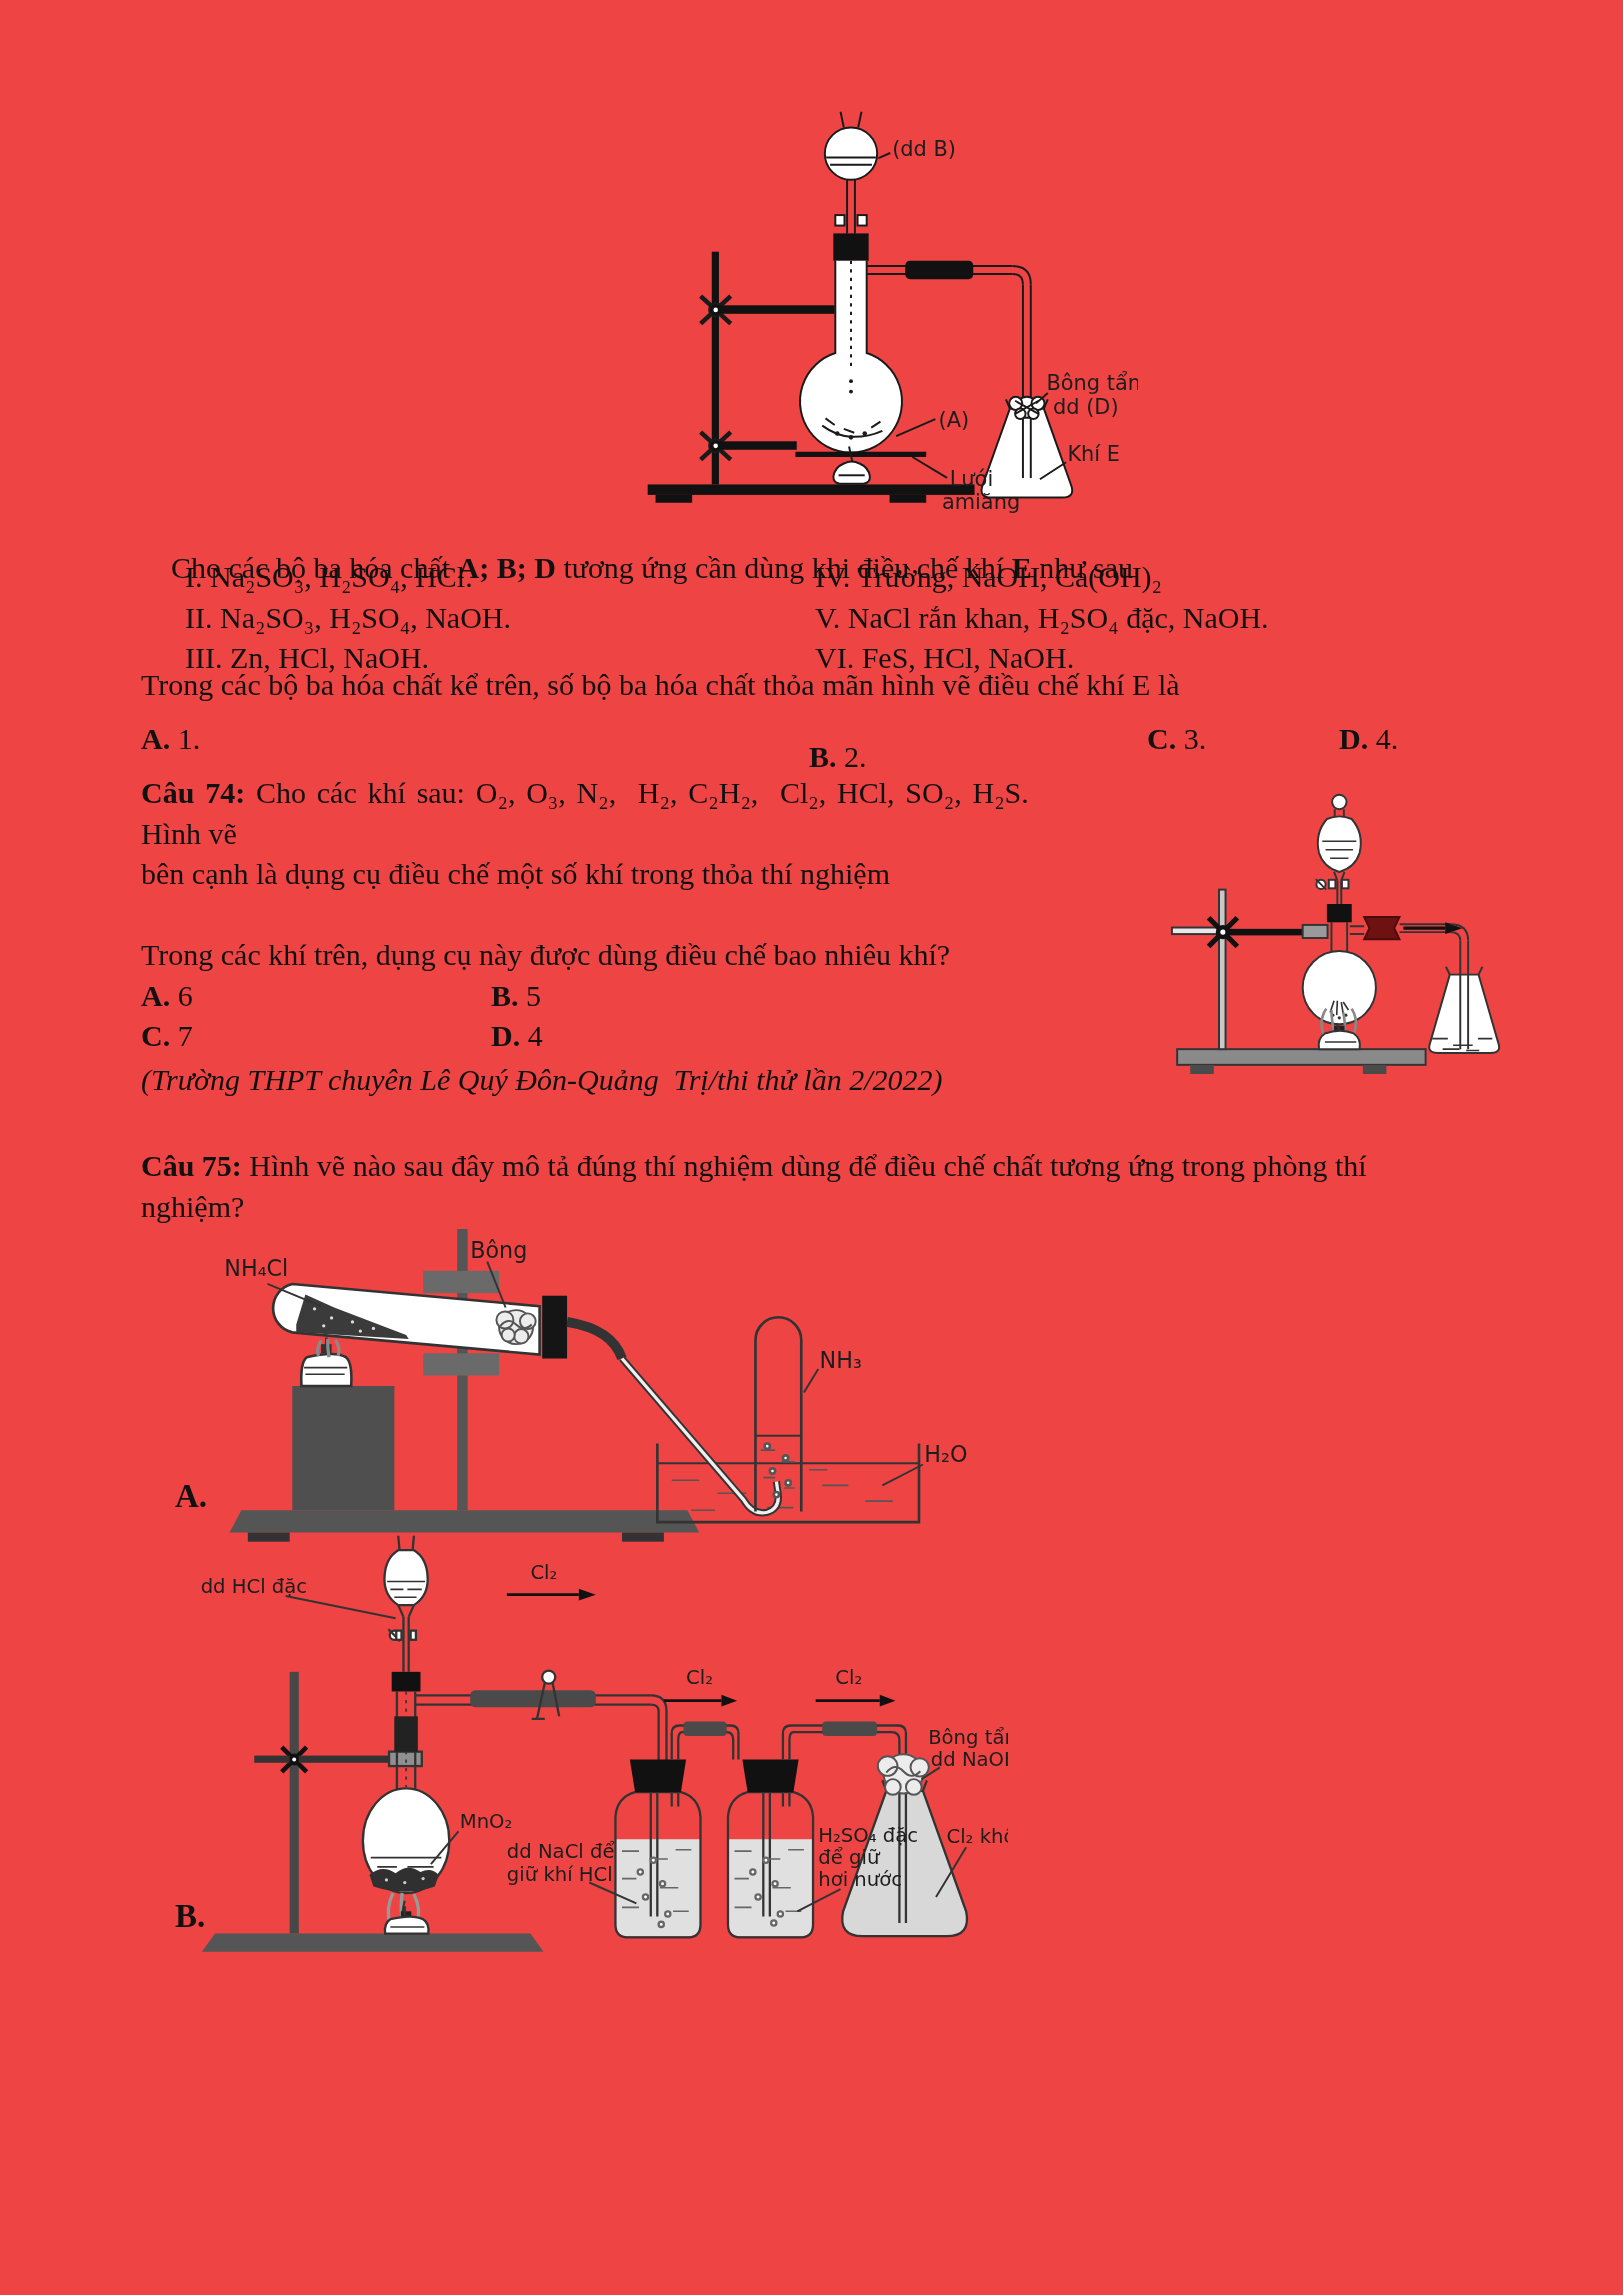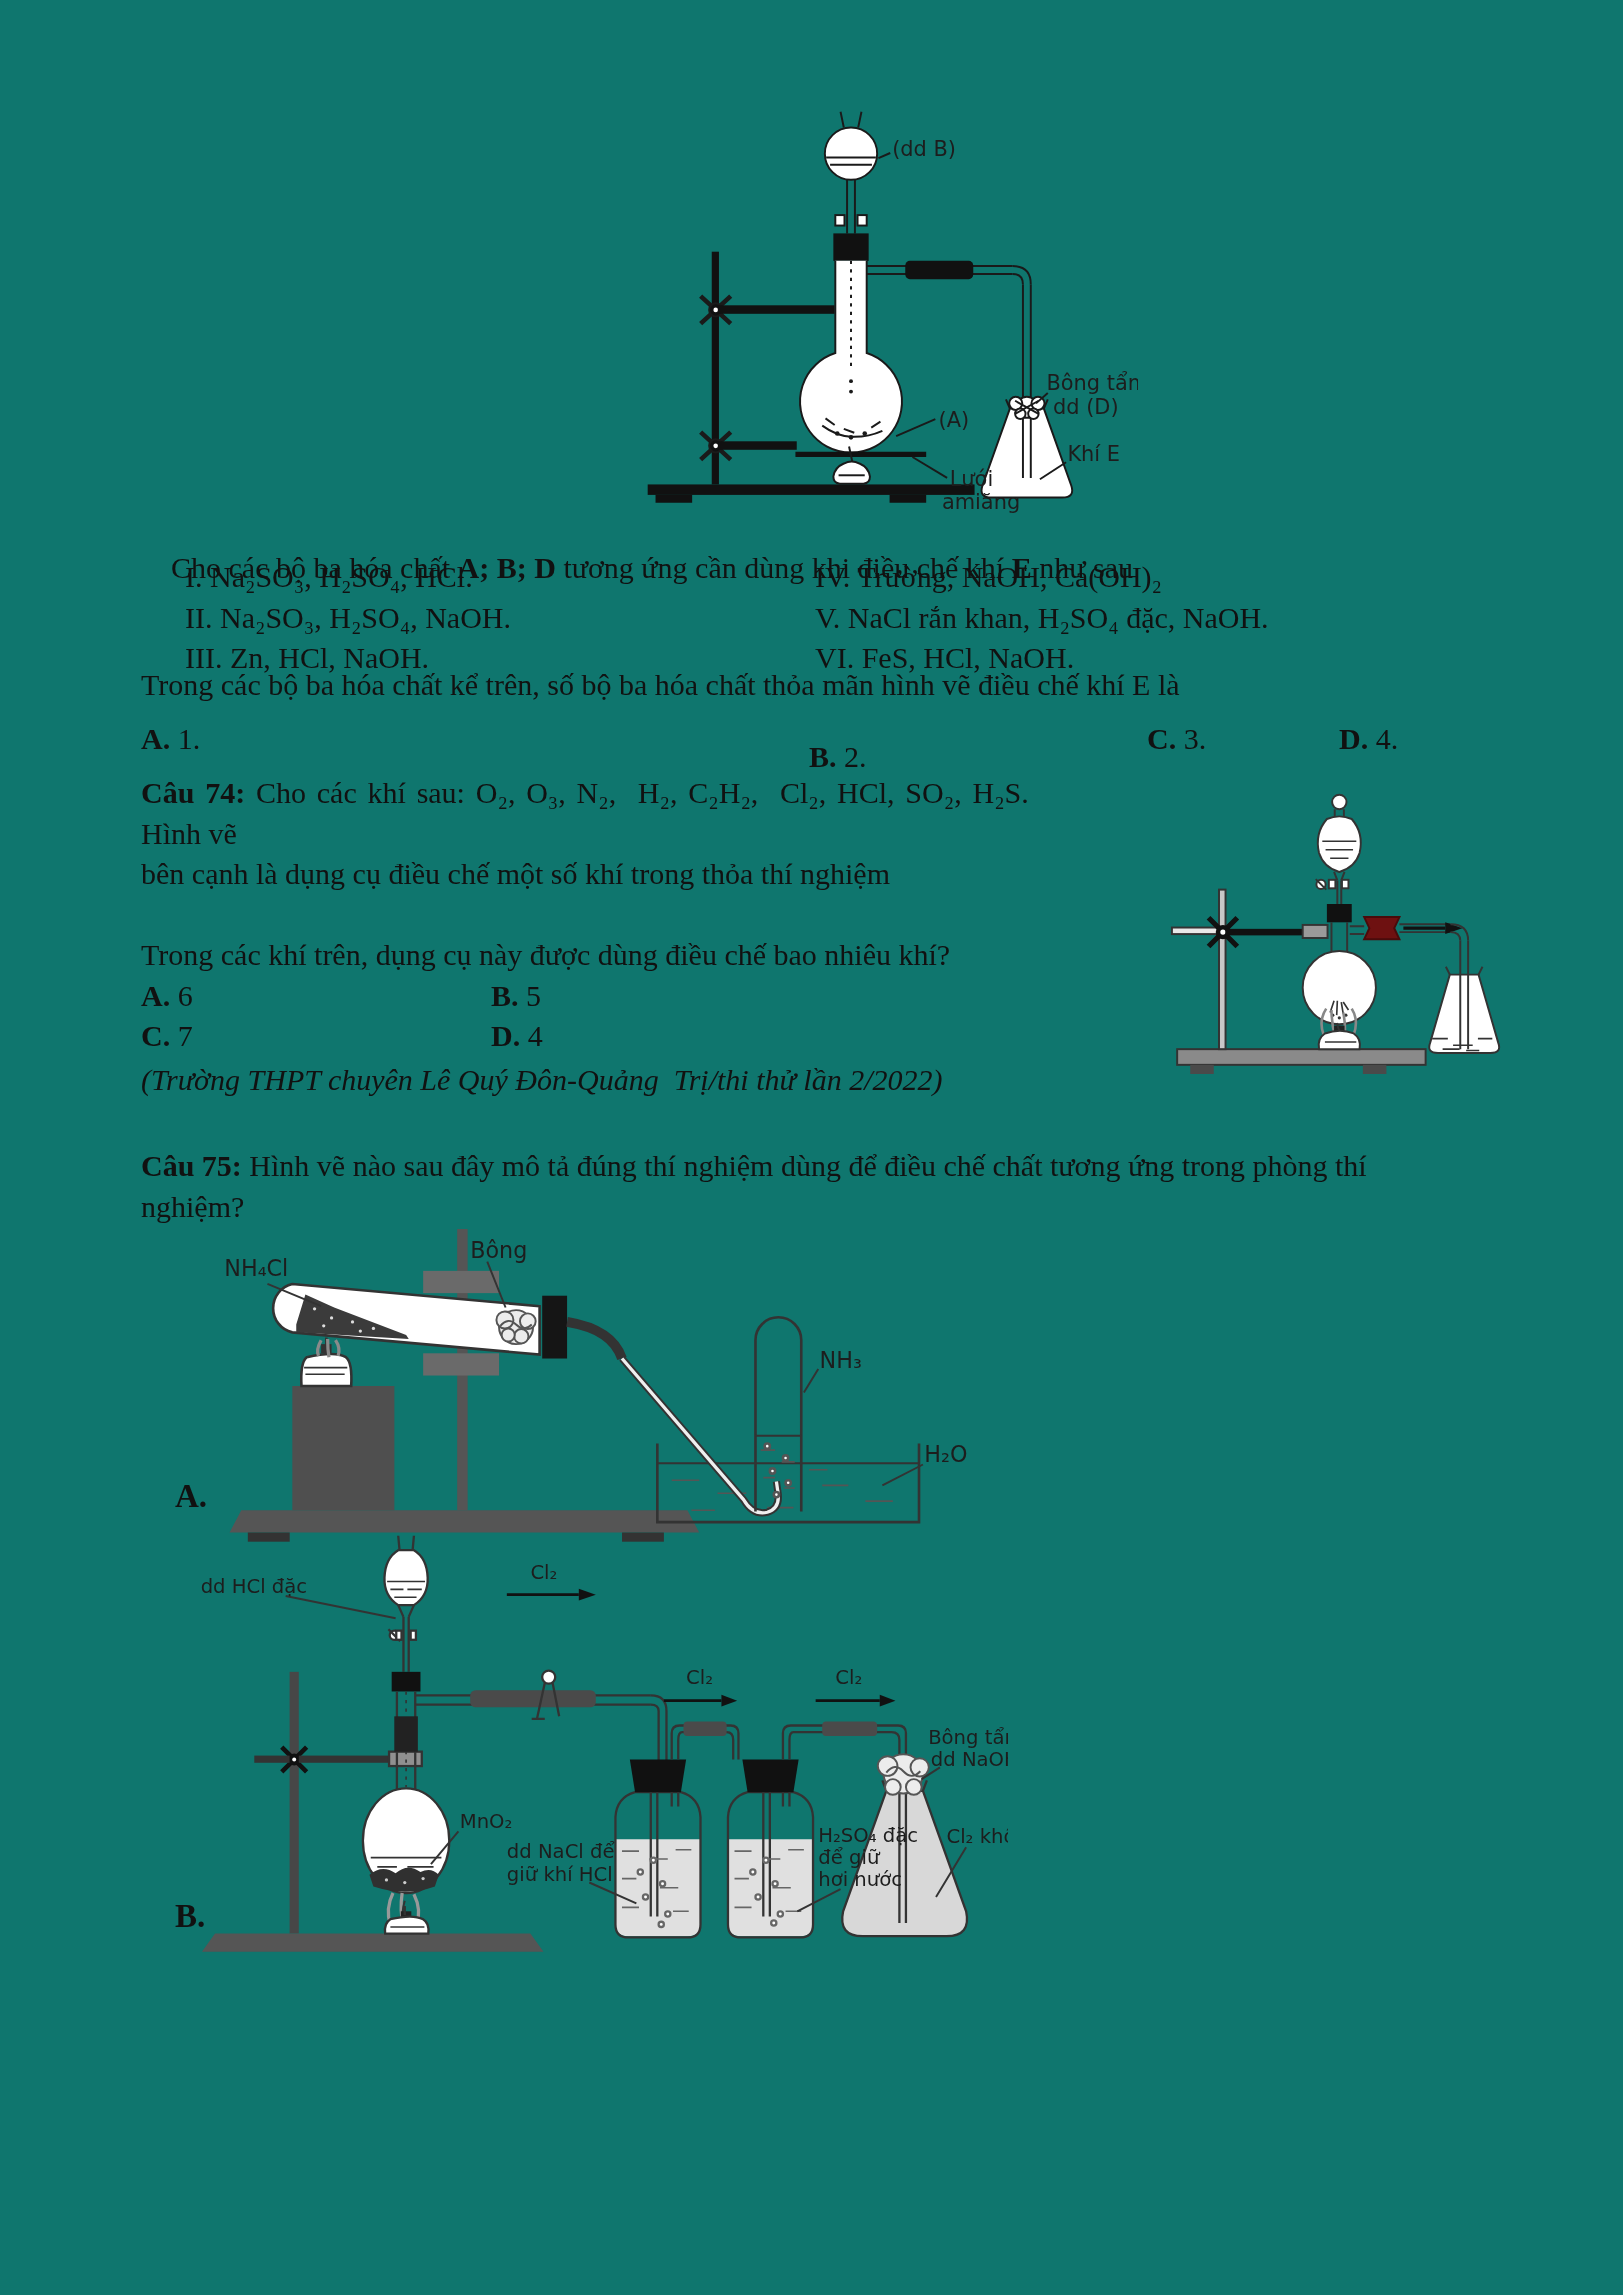--- a/index.html
+++ b/index.html
@@ -1,16 +1,16 @@
 <!DOCTYPE html>
 <html style="font-size:10.5px"><head>
 <meta charset="utf-8">
 <style>
   html,body{margin:0;padding:0;background:#e8e8e8;}
-  .page{position:relative;width:1623px;height:2295px;background:#0f766e;overflow:hidden;
+  .page{position:relative;width:1623px;height:2295px;background:#ef4444;overflow:hidden;
         font-family:"Liberation Serif","DejaVu Serif",serif;color:#111;}
   .t{position:absolute;font-size:30px;line-height:1.1;white-space:pre;}
   .b{font-weight:bold;}
   .it{font-style:italic;}
   .js{word-spacing:3.3px;text-align:right;}
   .big{font-size:33px;}
   svg{position:absolute;}
   svg text{font-family:"DejaVu Sans","Liberation Sans",sans-serif;fill:#1d1d1d;}
   .lb32{font-size:32px;}
   .lb34{font-size:34px;}

